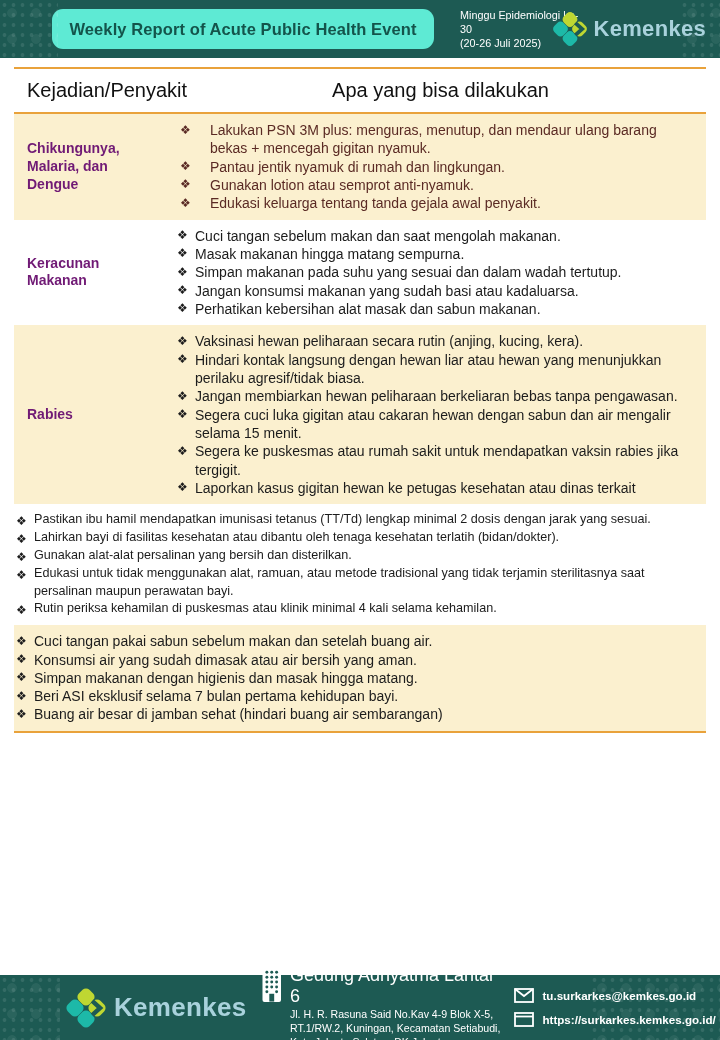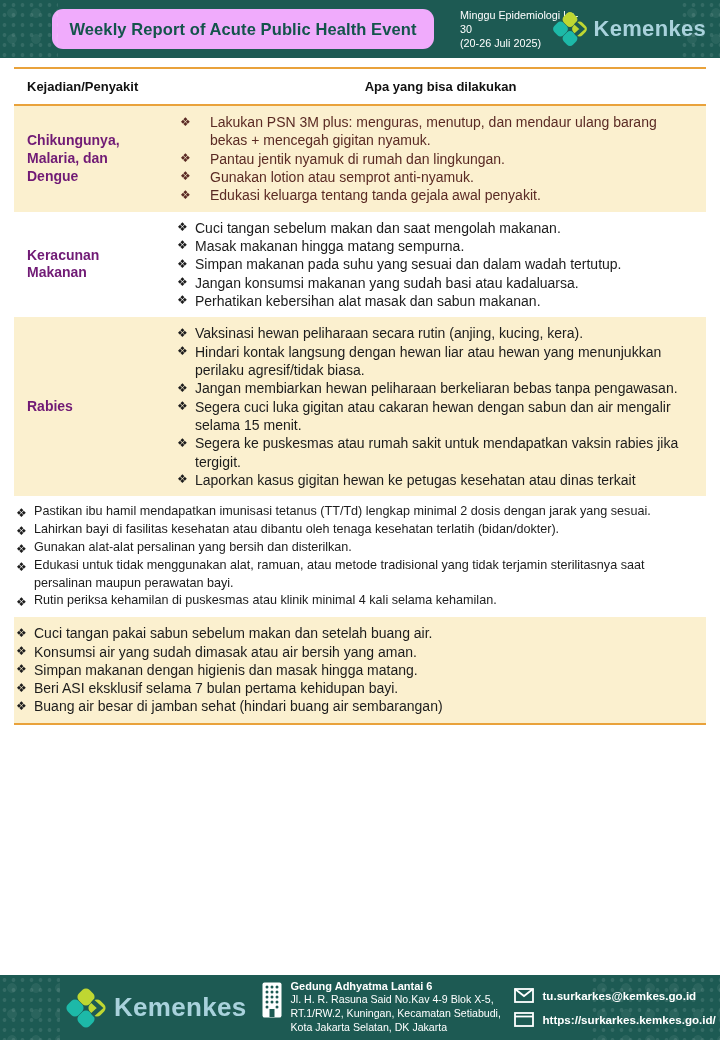--- a/index.html
+++ b/index.html
@@ -11,31 +11,31 @@
   
   .topbar { position:relative; height:58px; background:#1d5a53; flex:0 0 auto;
             display:flex; align-items:center; }
   .pattern { position:absolute; top:0; bottom:0; pointer-events:none;
     background-image:
       radial-gradient(circle, rgba(255,255,255,0.10) 1.6px, transparent 2.2px),
       radial-gradient(circle, rgba(255,255,255,0.06) 4.5px, transparent 5.2px);
     background-size: 9px 10px, 24px 26px; }
   .pattern.tl { left:0; width:58px; }
   .pattern.tr { right:0; width:40px; }
-  .title-pill { margin-left:52px; width:382px; height:40px; background:#f0abfc; border-radius:11px;
+  .title-pill { margin-left:52px; width:382px; height:40px; background:#5eead4; border-radius:11px;
                 display:flex; align-items:center; justify-content:center;
                 font-weight:bold; font-size:16.5px; color:#14544b; letter-spacing:0.1px; }
   .period { margin-left:26px; color:#ffffff; font-size:10.8px; line-height:1.32; width:130px; }
   .brand { position:absolute; right:14px; top:0; bottom:0; display:flex; align-items:center; gap:5px; }
   .brand .word { color:#a9d2dc; font-weight:bold; font-size:22px; letter-spacing:0.3px; }
 
   
   main { flex:1 1 auto; background:#fff; padding:9px 14px 0 14px; }
   .thead { display:flex; border-top:2px solid #e9a23b; border-bottom:2px solid #e9a23b;
-           padding:10px 0; font-weight:bold; font-size:13px; color:#111; }
+           padding:10px 0; font-weight:normal; font-size:20px; color:#111; }
   .thead .h1 { width:161px; padding-left:13px; }
   .thead .h2 { flex:1; text-align:center; }
   #rows { border-bottom:2px solid #e9a23b; }
   .trow { display:flex; }
   .trow.shaded { background:#fbf0cf; }
   .trow .c1 { width:161px; flex:0 0 161px; display:flex; align-items:center; padding:4px 16px 4px 13px;
               font-weight:bold; font-size:14px; color:#701a75; line-height:1.28; }
   .trow .c2 { flex:1; padding:7px 14px 7px 2px; }
   .item { display:flex; font-size:14px; line-height:1.31; color:#1c1c1c; }
   .item .bullet { flex:0 0 18px; font-size:12px; padding-top:1.5px; }
@@ -46,21 +46,21 @@
 
   
   footer { position:relative; height:65px; background:#1d5a53; flex:0 0 auto;
            display:flex; align-items:center; color:#fff; }
   .pattern.bl { left:0; width:60px; }
   .pattern.br { right:0; width:130px; }
   .f-brand { display:flex; align-items:center; gap:6px; margin-left:64px; }
   .f-brand .word { color:#a9d2dc; font-weight:bold; font-size:26px; letter-spacing:0.3px; }
   .f-addr { display:flex; align-items:flex-start; gap:8px; margin-left:16px; width:240px; }
   .f-addr .bld { margin-top:2px; }
-  .f-title { font-weight:bold; font-size:11px; margin-bottom:1px; }
+  .f-title { font-weight:normal; font-size:18px; margin-bottom:1px; }
   .f-line { font-size:10.6px; line-height:1.3; }
   .f-contact { margin-left:12px; display:flex; flex-direction:column; gap:9px; }
   .f-row { display:flex; align-items:center; gap:8px; font-weight:bold; font-size:11.6px; }
 </style>
 </head>
 <body>
 
 <div class="page">
 
   <header class="topbar">

